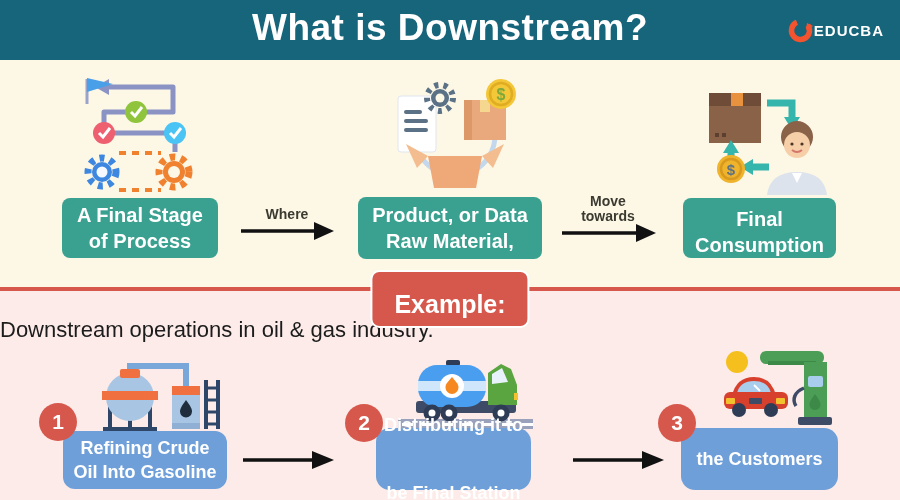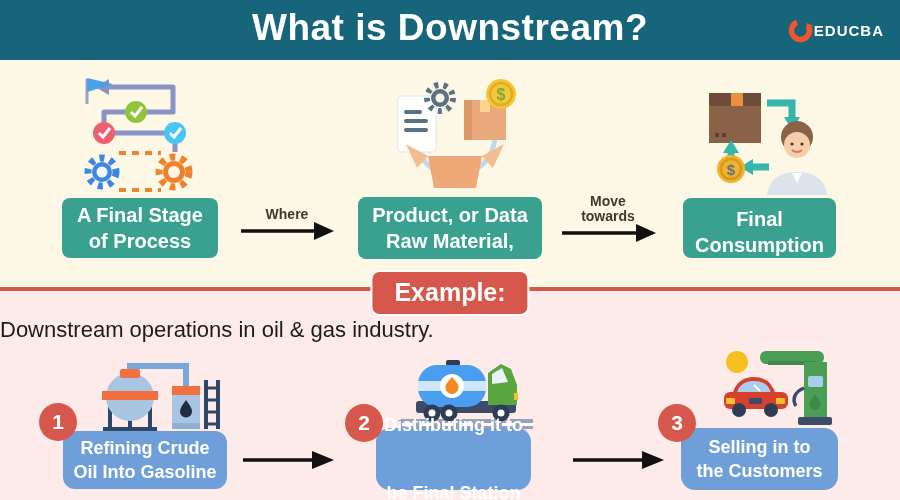--- a/index.html
+++ b/index.html
@@ -19,21 +19,21 @@
   .tbox{position:absolute;background:#3aa191;border-radius:8px;color:#ffffff;
         font-weight:bold;font-size:20px;line-height:1.3;display:flex;flex-direction:column;
         align-items:center;justify-content:center;text-align:center;z-index:3;}
   
   .conn-label{position:absolute;text-align:center;color:#3a3a30;font-weight:bold;
               font-size:14px;line-height:15px;z-index:3;}
   .arrow-svg{position:absolute;z-index:3;}
   
   .badge{position:absolute;left:50%;top:270px;transform:translateX(-50%);
          background:#d6584c;color:#ffffff;font-weight:bold;font-size:25px;
-         padding:6px 22px 7px;border-radius:9px;border:2px solid #ffffff;z-index:4;}
+         padding:18px 22px 7px;border-radius:9px;border:2px solid #ffffff;z-index:4;}
   .caption{position:absolute;left:0;right:0;top:317px;text-align:left;color:#1c1c1c;
            font-size:22px;z-index:3;}
   
   .numchip{position:absolute;width:38px;height:38px;border-radius:50%;background:#d6584c;
            color:#ffffff;font-size:21px;font-weight:bold;display:flex;align-items:center;
            justify-content:center;z-index:5;}
   .bluebox{position:absolute;background:#6f9fd9;border-radius:14px;color:#ffffff;
            font-weight:bold;font-size:18px;line-height:1.35;display:flex;flex-direction:column;
            align-items:center;justify-content:center;text-align:center;z-index:4;}
   .icon{position:absolute;z-index:3;}
@@ -239,21 +239,20 @@
 
   <div class="bluebox" style="left:63px;top:431px;width:164px;height:58px;border-radius:12px;">
     <span class="line">Refining Crude</span>
     <span class="line">Oil Into Gasoline</span>
   </div>
   <div class="bluebox" style="left:376px;top:428px;width:155px;height:62px;gap:44px;">
     <span class="line">Distributing it to</span>
     <span class="line">be Final Station</span>
   </div>
   <div class="bluebox" style="left:681px;top:428px;width:157px;height:62px;">
-    <span class="line">Selling in to</span>
     <span class="line">the Customers</span>
   </div>
 
   <svg class="arrow-svg" style="left:240px;top:448px;" width="96" height="24" viewBox="0 0 96 24">
     <line x1="3" y1="12" x2="72" y2="12" stroke="#111111" stroke-width="3.5"></line>
     <polygon points="72,3 72,21 94,12" fill="#111111"></polygon>
   </svg>
   <svg class="arrow-svg" style="left:570px;top:448px;" width="96" height="24" viewBox="0 0 96 24">
     <line x1="3" y1="12" x2="72" y2="12" stroke="#111111" stroke-width="3.5"></line>
     <polygon points="72,3 72,21 94,12" fill="#111111"></polygon>

